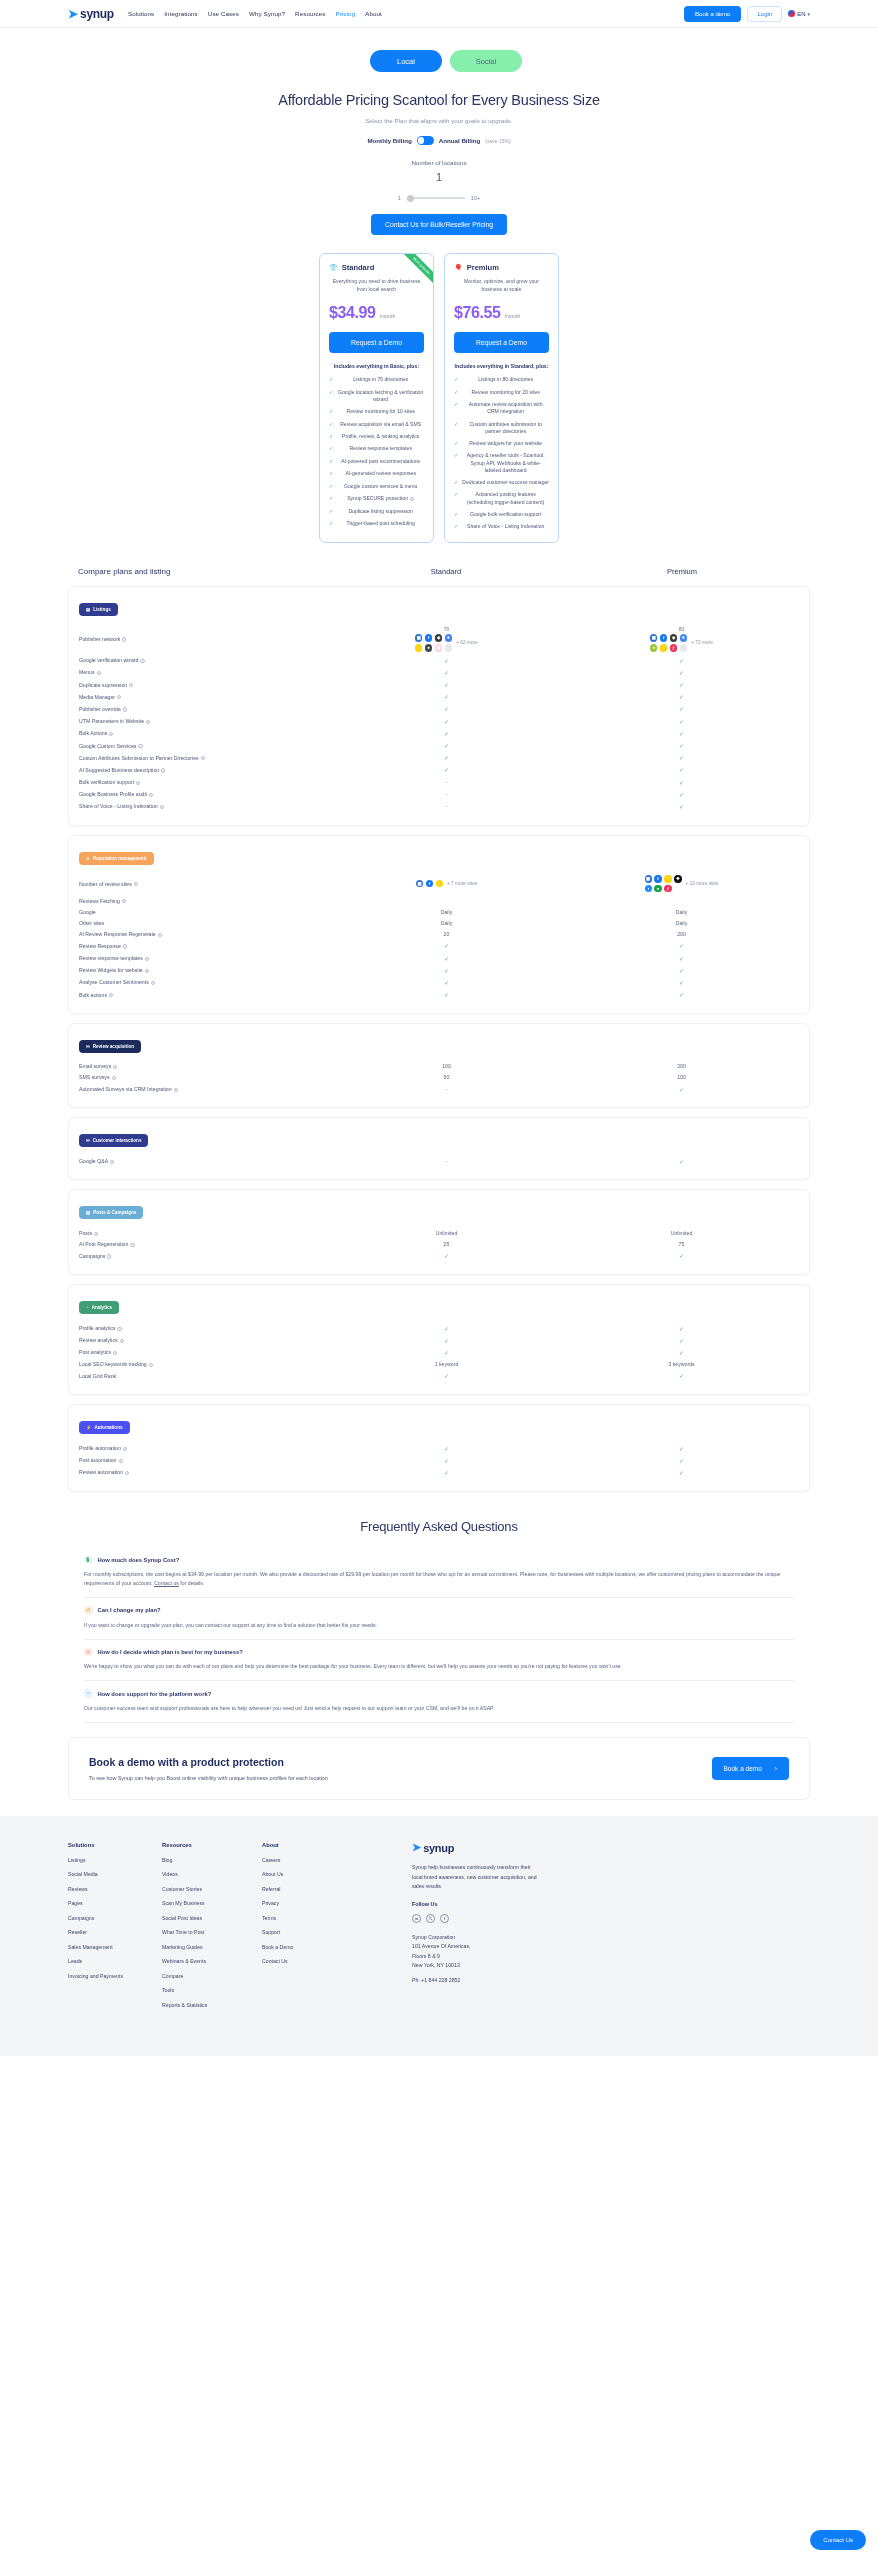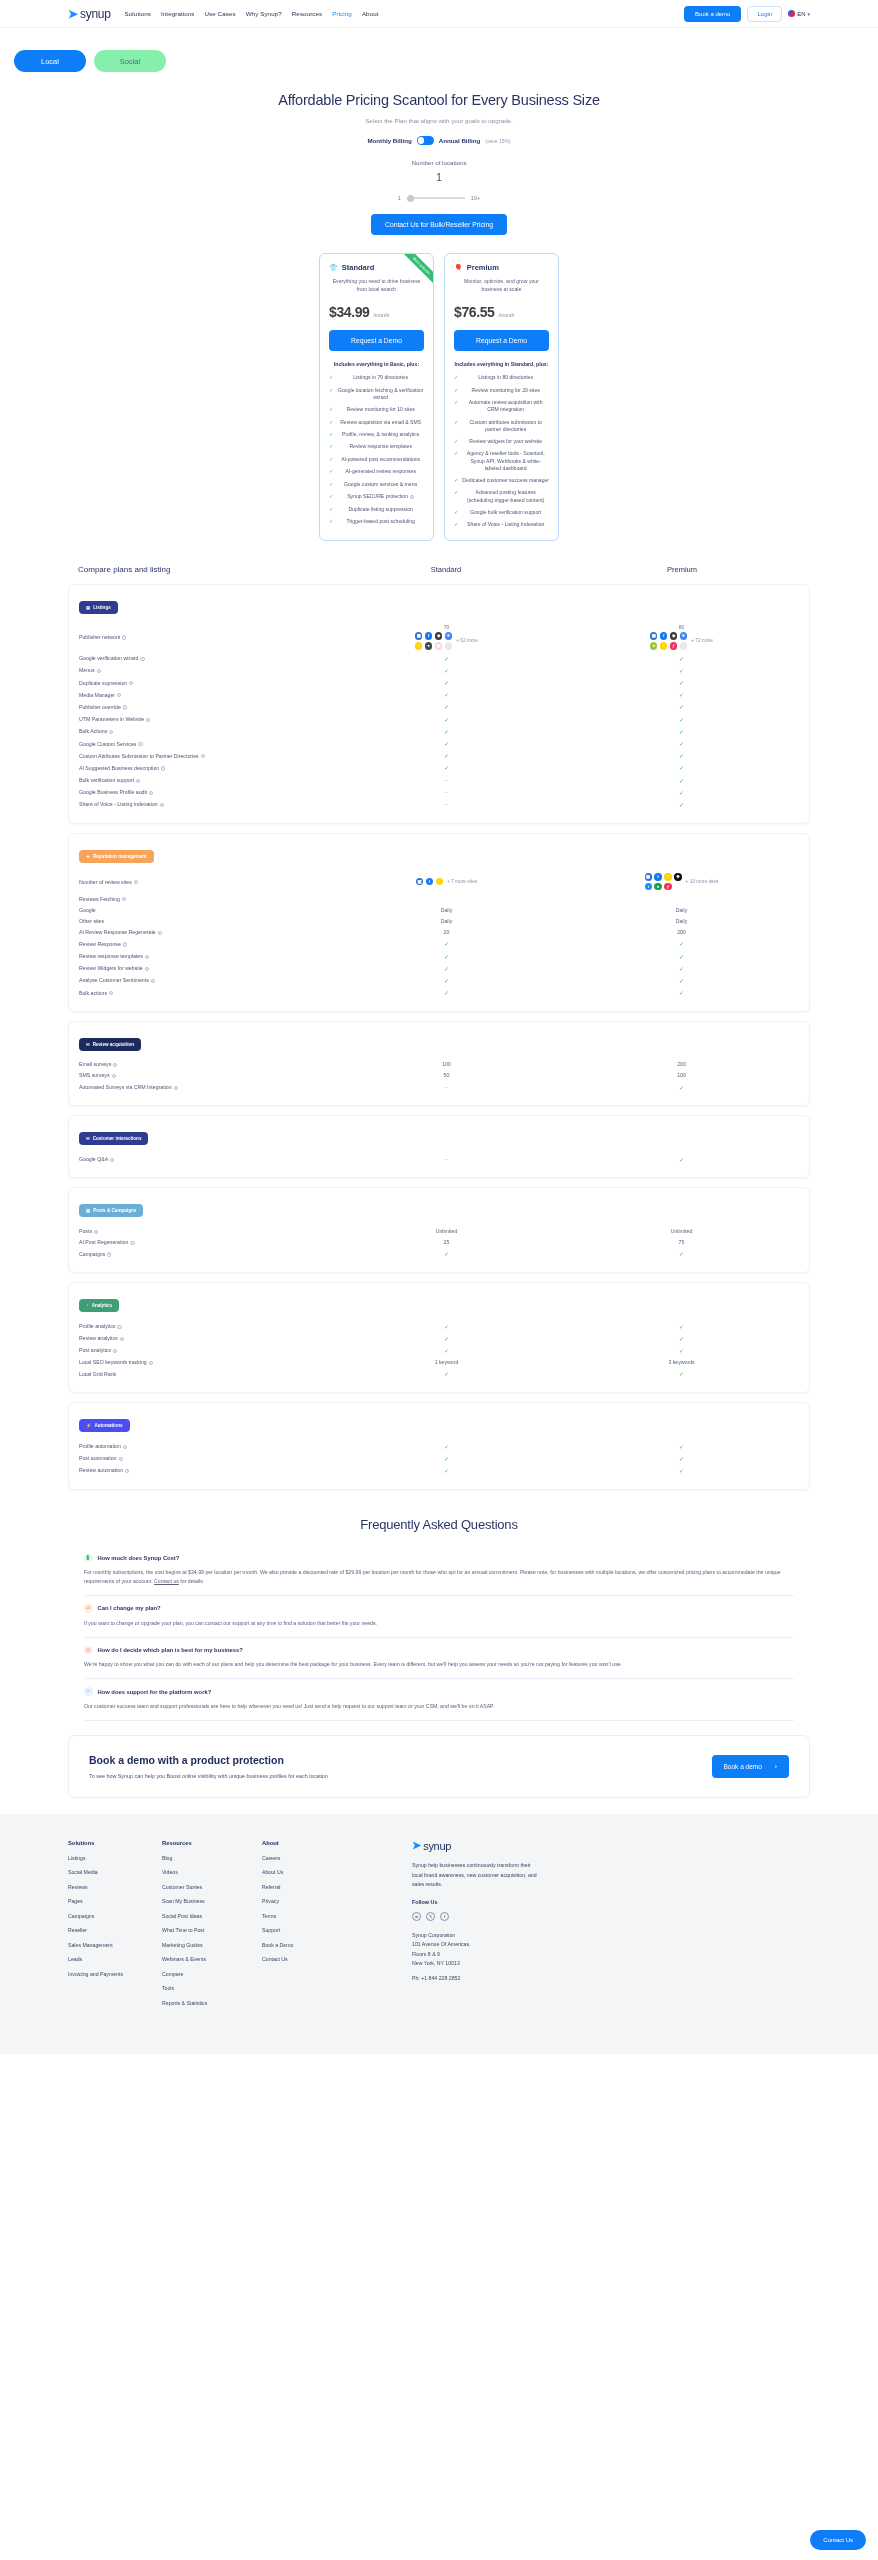--- a/index.html
+++ b/index.html
@@ -16,21 +16,21 @@
   .header {
     height: 28px;
     display: flex;
     align-items: center;
     padding: 0 68px;
     background: #fff;
     border-bottom: 1px solid #eef0f5;
   }
   .logo { display: flex; align-items: center; gap: 2px; margin-right: 14px; }
   .logo-mark { color: #1a8cff; font-size: 12px; font-weight: 700; line-height: 1; }
-  .logo-text { color: #1d2a5c; font-size: 12px; font-weight: 400; letter-spacing: -0.3px; }
+  .logo-text { color: #1d2a5c; font-size: 12px; font-weight: 700; letter-spacing: -0.3px; }
   .nav { display: flex; align-items: center; gap: 10px; flex: 1; }
   .nav-item { font-size: 6.2px; color: #2b2f55; letter-spacing: 0.1px; }
   .nav-item.active { color: #1a8cff; }
   .header-right { display: flex; align-items: center; gap: 6px; }
   .btn-demo {
     background: #0d7ef7; color: #fff; font-size: 6px;
     padding: 5px 11px; border-radius: 4px; border: none;
   }
   .btn-login {
     background: #fff; color: #0d7ef7; font-size: 6px;
@@ -39,21 +39,21 @@
   .lang { display: flex; align-items: center; gap: 2px; font-size: 6px; color: #2b2f55; }
   .flag {
     width: 7px; height: 7px; border-radius: 50%;
     background: linear-gradient(135deg,#2b5fd9 50%, #e0294a 50%);
     display: inline-block;
   }
   .caret { font-size: 5px; color: #59607e; }
 
   
   .hero { padding: 22px 0 0; text-align: center; background: #fff; }
-  .seg-wrap { display: flex; gap: 8px; margin-left: 14px; }
+  .seg-wrap { display: flex; justify-content: center; gap: 8px; margin-left: 14px; }
   .seg {
     width: 72px; height: 22px; border-radius: 14px;
     display: flex; align-items: center; justify-content: center;
     font-size: 7.5px; border: none;
   }
   .seg.active { background: #0d7ef7; color: #fff; }
   .seg.inactive { background: #86efac; color: #5b6280; }
 
   .hero-title {
     margin-top: 20px; font-size: 14.5px; font-weight: 400;
@@ -110,21 +110,21 @@
   .ribbon {
     position: absolute; top: 8px; right: -18px;
     background: #35bd72; color: #fff; font-size: 3.6px;
     padding: 2px 18px; transform: rotate(45deg); letter-spacing: 0.2px;
   }
   .plan-head { display: flex; align-items: center; gap: 4px; }
   .plan-icon { font-size: 7px; line-height: 1; }
   .plan-name { font-size: 7.5px; font-weight: 700; color: #2b3566; }
   .plan-desc { margin-top: 5px; font-size: 5.2px; color: #5b6280; line-height: 1.55; }
   .price-row { margin-top: 11px; display: flex; align-items: baseline; gap: 4px; }
-  .price { font-size: 14px; font-weight: 700; color: #404040; letter-spacing: -0.4px; }
+  .price { font-size: 16px; font-weight: 700; color: #8b5cf6; letter-spacing: -0.4px; }
   .price-per { font-size: 5.2px; color: #8b90a8; }
   .btn-request {
     margin-top: 10px; width: 100%; background: #0d7ef7; color: #fff;
     font-size: 6.8px; padding: 7px 0; border-radius: 4px; border: none;
   }
   .includes { margin-top: 10px; font-size: 5.2px; font-weight: 700; color: #2b3566; }
   .feat-list { margin-top: 7px; display: flex; flex-direction: column; gap: 5.2px; }
   .feat { display: flex; gap: 4px; align-items: flex-start; }
   .feat .tick { color: #3fbf77; font-size: 5.2px; line-height: 1.4; }
   .feat .txt { font-size: 5.1px; color: #4e5577; line-height: 1.4; flex: 1; }

